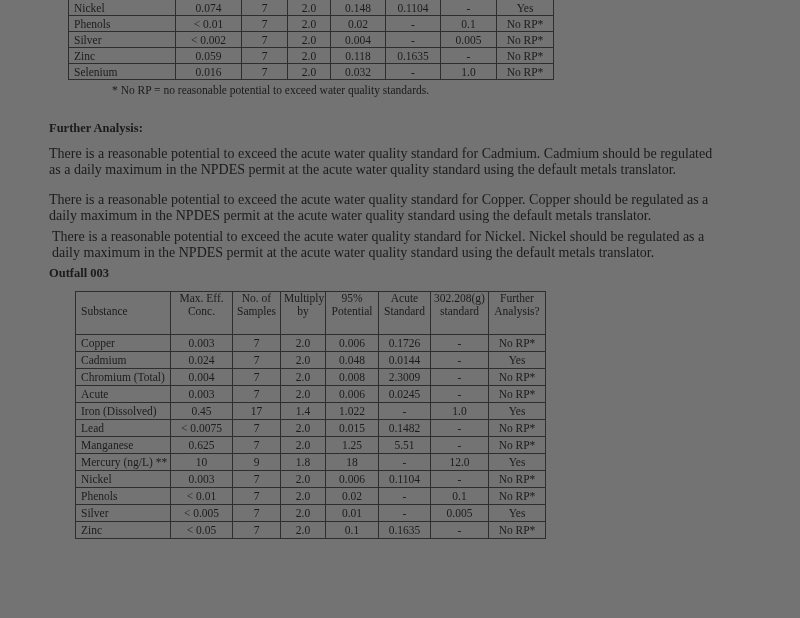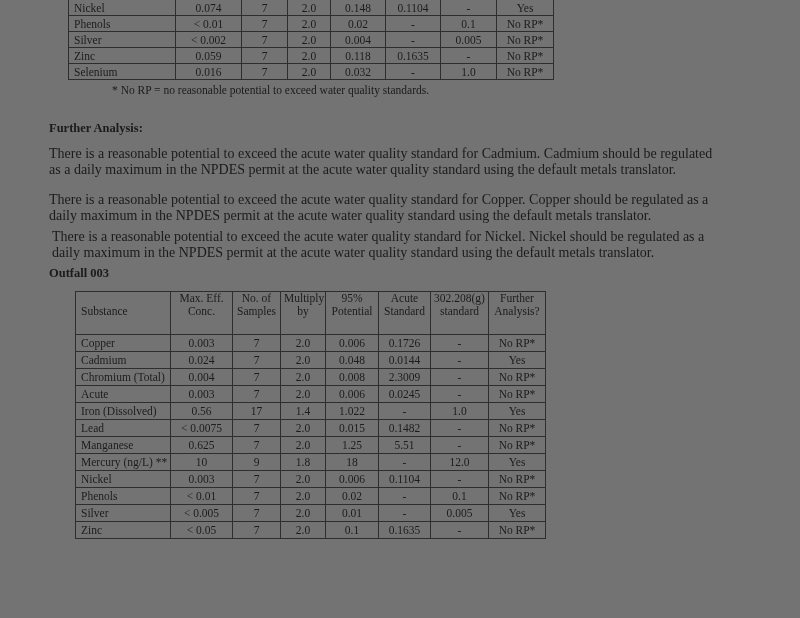--- a/index.html
+++ b/index.html
@@ -213,21 +213,21 @@
           <td>0.003</td>
           <td>7</td>
           <td>2.0</td>
           <td>0.006</td>
           <td>0.0245</td>
           <td>-</td>
           <td>No RP*</td>
         </tr>
         <tr>
           <td class="sub-col">Iron (Dissolved)</td>
-          <td>0.56</td>
+          <td>0.45</td>
           <td>17</td>
           <td>1.4</td>
           <td>1.022</td>
           <td>-</td>
           <td>1.0</td>
           <td>Yes</td>
         </tr>
         <tr>
           <td class="sub-col">Lead</td>
           <td>&lt; 0.0075</td>

